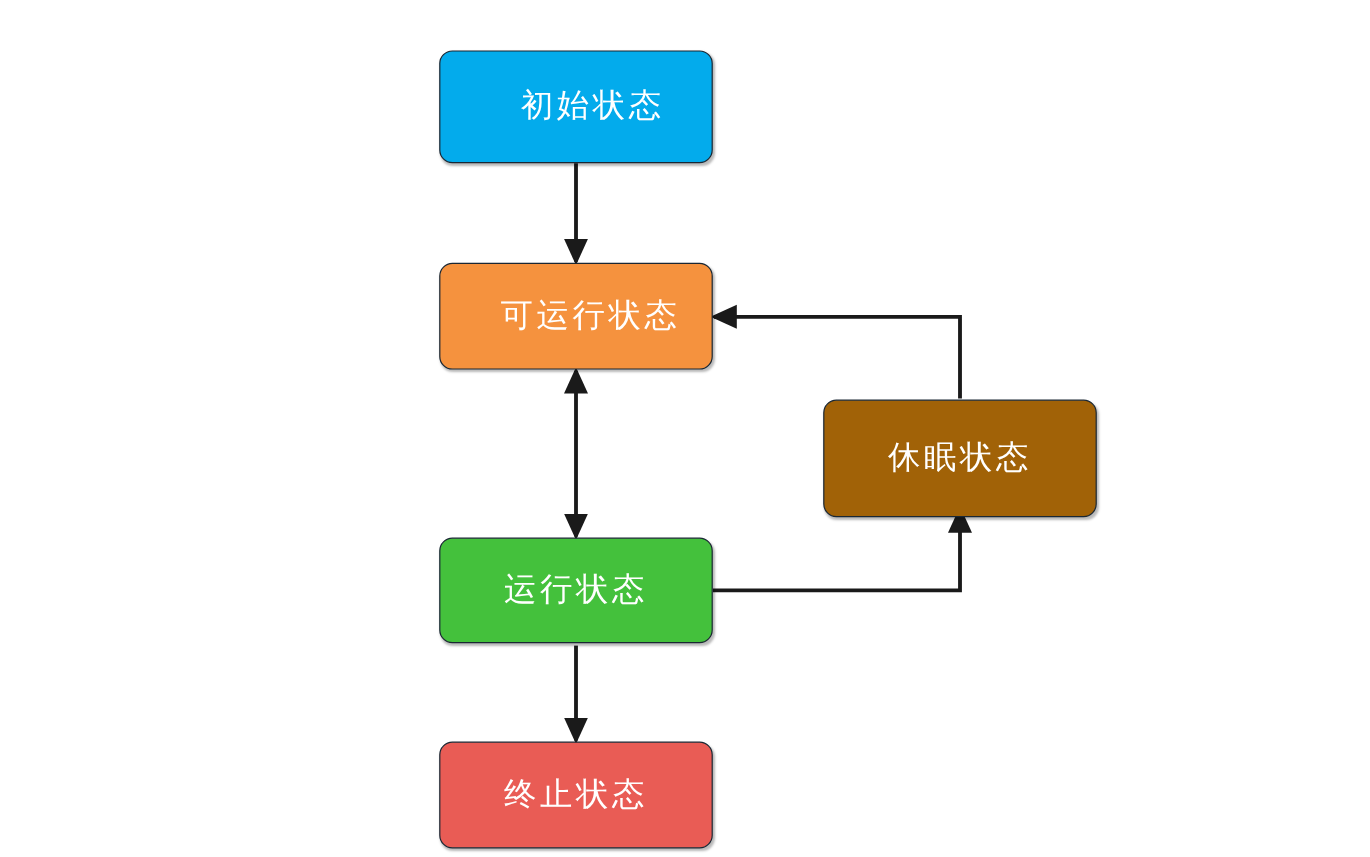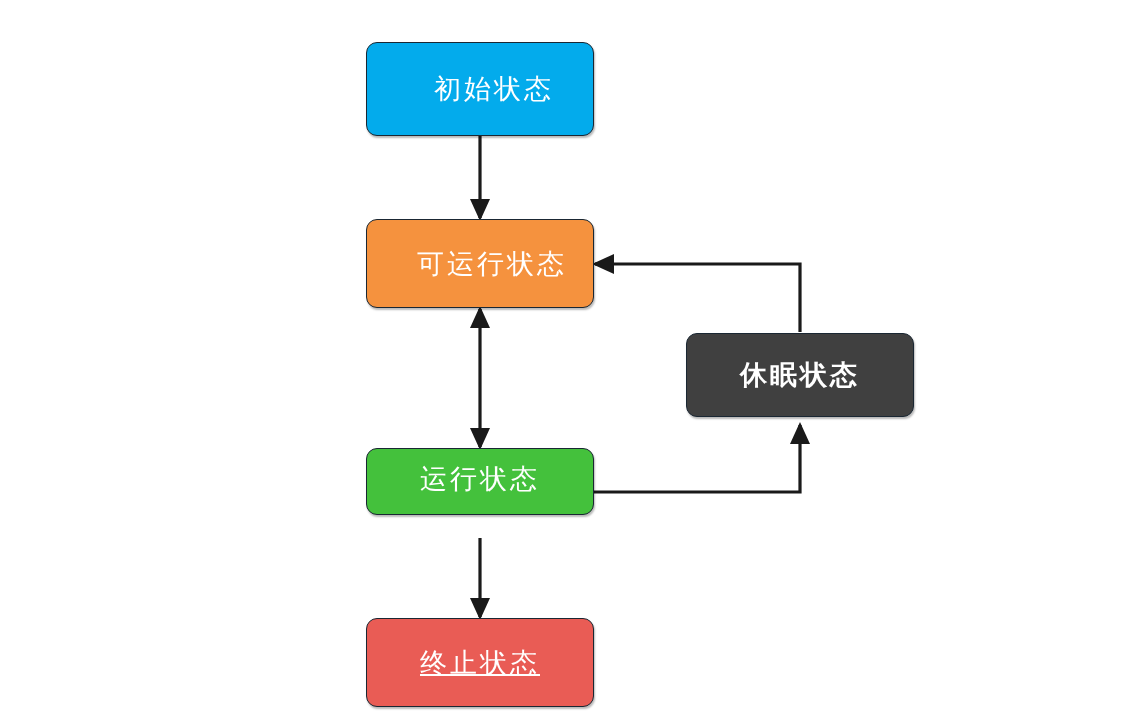--- a/index.html
+++ b/index.html
@@ -75,25 +75,25 @@
   </svg>
 
   <div class="node" id="node-initial" style="left: 366px; top: 42px; width: 228px; height: 94px; background: rgb(3, 171, 236); border-color: rgb(26, 39, 51); color: rgb(255, 255, 255); padding-left: 28px;">
     <span class="node-label">初始状态</span>
   </div>
 
   <div class="node" id="node-runnable" style="left: 366px; top: 219px; width: 228px; height: 89px; background: rgb(245, 146, 62); border-color: rgb(26, 39, 51); color: rgb(255, 255, 255); padding-left: 24px;">
     <span class="node-label">可运行状态</span>
   </div>
 
-  <div class="node" id="node-running" style="left: 366px; top: 448px; width: 228px; height: 67px; background: rgb(68, 193, 60); border-color: rgb(26, 39, 51); color: rgb(255, 255, 255); font-family: Liberation Mono, monospace;">
+  <div class="node" id="node-running" style="left: 366px; top: 448px; width: 228px; height: 88px; background: rgb(68, 193, 60); border-color: rgb(26, 39, 51); color: rgb(255, 255, 255);">
     <span class="node-label">运行状态</span>
   </div>
 
-  <div class="node" id="node-terminated" style="left: 366px; top: 618px; width: 228px; height: 89px; background: rgb(233, 92, 85); border-color: rgb(26, 39, 51); color: rgb(255, 255, 255); text-decoration: underline;">
+  <div class="node" id="node-terminated" style="left: 366px; top: 618px; width: 228px; height: 89px; background: rgb(233, 92, 85); border-color: rgb(26, 39, 51); color: rgb(255, 255, 255);">
     <span class="node-label">终止状态</span>
   </div>
 
-  <div class="node" id="node-sleeping" style="left: 686px; top: 333px; width: 228px; height: 84px; background: #404040; border-color: rgb(26, 39, 51); color: rgb(255, 255, 255); font-weight: bold;">
+  <div class="node" id="node-sleeping" style="left: 686px; top: 333px; width: 228px; height: 98px; background: #a16207; border-color: rgb(26, 39, 51); color: rgb(255, 255, 255);">
     <span class="node-label">休眠状态</span>
   </div>
 
 </div>
 
 </body></html>

